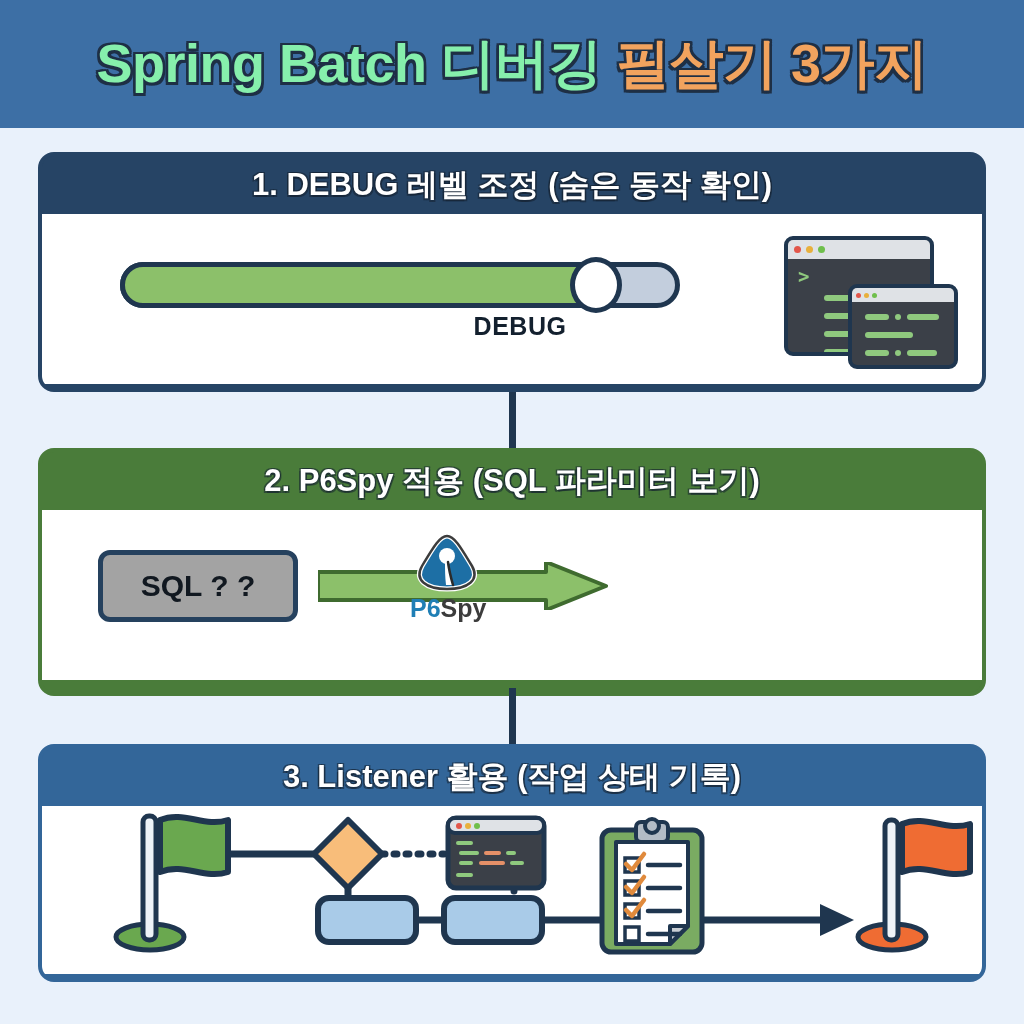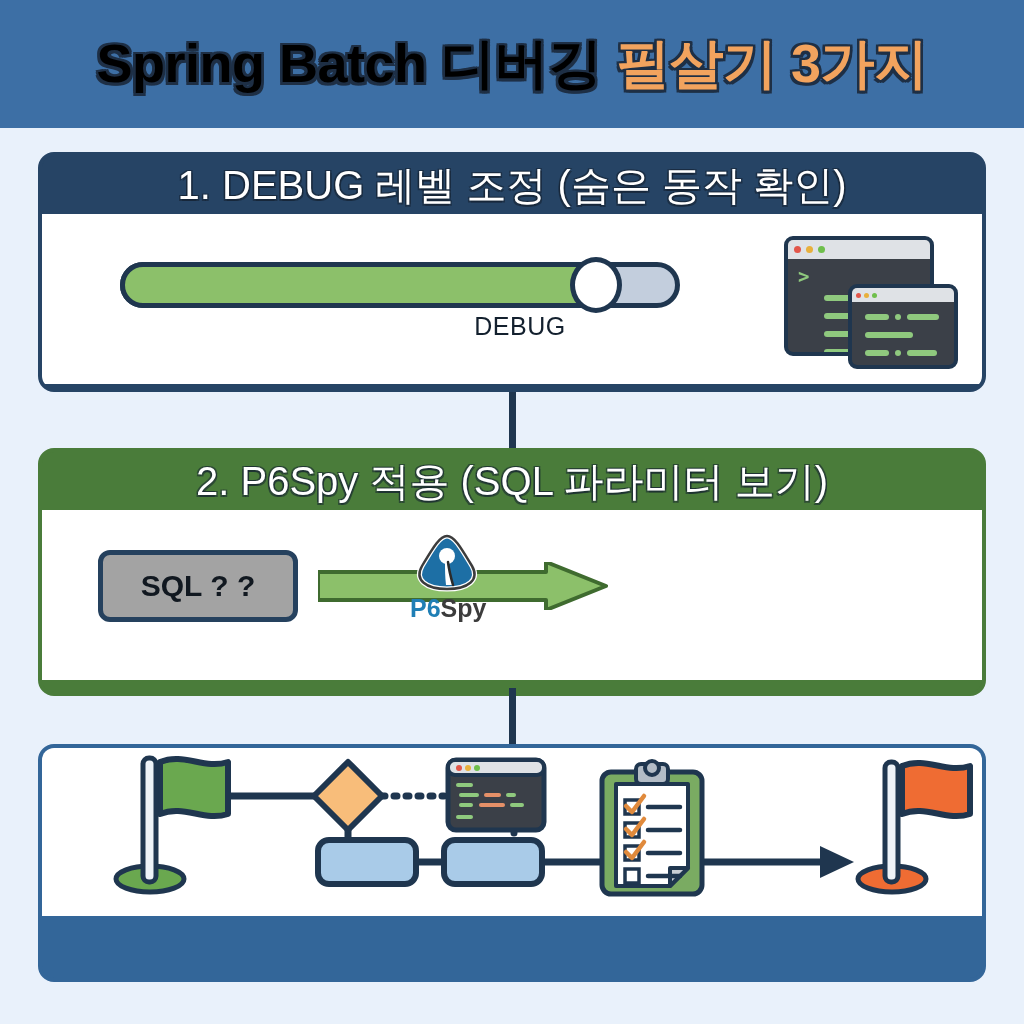--- a/index.html
+++ b/index.html
@@ -30,41 +30,41 @@
     font-size: 54px;
     font-weight: bold;
     letter-spacing: -0.5px;
     white-space: nowrap;
     text-shadow:
       -2.5px -2.5px 0 #1e2f45, 2.5px -2.5px 0 #1e2f45,
       -2.5px  2.5px 0 #1e2f45, 2.5px  2.5px 0 #1e2f45,
        0px   -2.5px 0 #1e2f45, 0px    2.5px 0 #1e2f45,
       -2.5px  0px   0 #1e2f45, 2.5px  0px   0 #1e2f45;
   }
-  .title-white { color: #000000; }
+  .title-white { color: #86efac; }
   .title-orange { color: #f2a35e; margin-top: 48px; }
 
   
   .card {
     position: absolute;
     left: 38px;
     width: 948px;
     border-radius: 16px;
     box-sizing: border-box;
     overflow: hidden;
     border: 4px solid transparent;
   }
   .card-head {
     height: 58px;
     display: flex;
     align-items: center;
     justify-content: center;
     color: #ffffff;
-    font-size: 40px;
-    font-weight: normal;
+    font-size: 31px;
+    font-weight: bold;
     white-space: nowrap;
     text-shadow: -1.5px -1.5px 0 rgba(20,32,48,.55), 1.5px -1.5px 0 rgba(20,32,48,.55),
                  -1.5px 1.5px 0 rgba(20,32,48,.55), 1.5px 1.5px 0 rgba(20,32,48,.55);
   }
   .card-body {
     background: #ffffff;
     position: relative;
   }
 
   #card1 { top: 152px; height: 240px; background: #264465; border-color: #264465; }
@@ -116,21 +116,21 @@
     border: 5px solid #1f364f;
     border-radius: 50%;
     box-sizing: border-box;
   }
   .slider-label {
     position: absolute;
     left: 398px; top: 98px;
     width: 160px;
     text-align: center;
     font-size: 25px;
-    font-weight: normal;
+    font-weight: bold;
     color: #13202e;
     letter-spacing: 0.5px;
   }
 
   
   .term-group { position: absolute; left: 742px; top: 22px; width: 180px; height: 140px; }
   .term {
     position: absolute;
     border: 4px solid #1f364f;
     border-radius: 9px;
@@ -292,20 +292,21 @@
       <div class="p6spy-text"><span class="p6-blue">P6</span><span class="p6-gray">Spy</span></div>
     </div>
 
 
   </div>
 </div>
 
 <div class="connector" id="conn2"></div>
 
 <div class="card" id="card3">
+  <div class="card-head">3. Listener 활용 (작업 상태 기록)</div>
   <div class="card-body">
     <div class="flow">
       <svg width="940" height="168" viewBox="0 0 940 168">
 
         <line x1="188" y1="48" x2="272" y2="48" stroke="#1f364f" stroke-width="7"></line>
         <line x1="306" y1="82" x2="306" y2="114" stroke="#1f364f" stroke-width="7"></line>
         <line x1="374" y1="114" x2="406" y2="114" stroke="#1f364f" stroke-width="7"></line>
         <line x1="500" y1="114" x2="560" y2="114" stroke="#1f364f" stroke-width="7"></line>
         <line x1="660" y1="114" x2="782" y2="114" stroke="#1f364f" stroke-width="7"></line>
         <line x1="340" y1="48" x2="402" y2="48" stroke="#1f364f" stroke-width="7" stroke-dasharray="3 9" stroke-linecap="round"></line>

